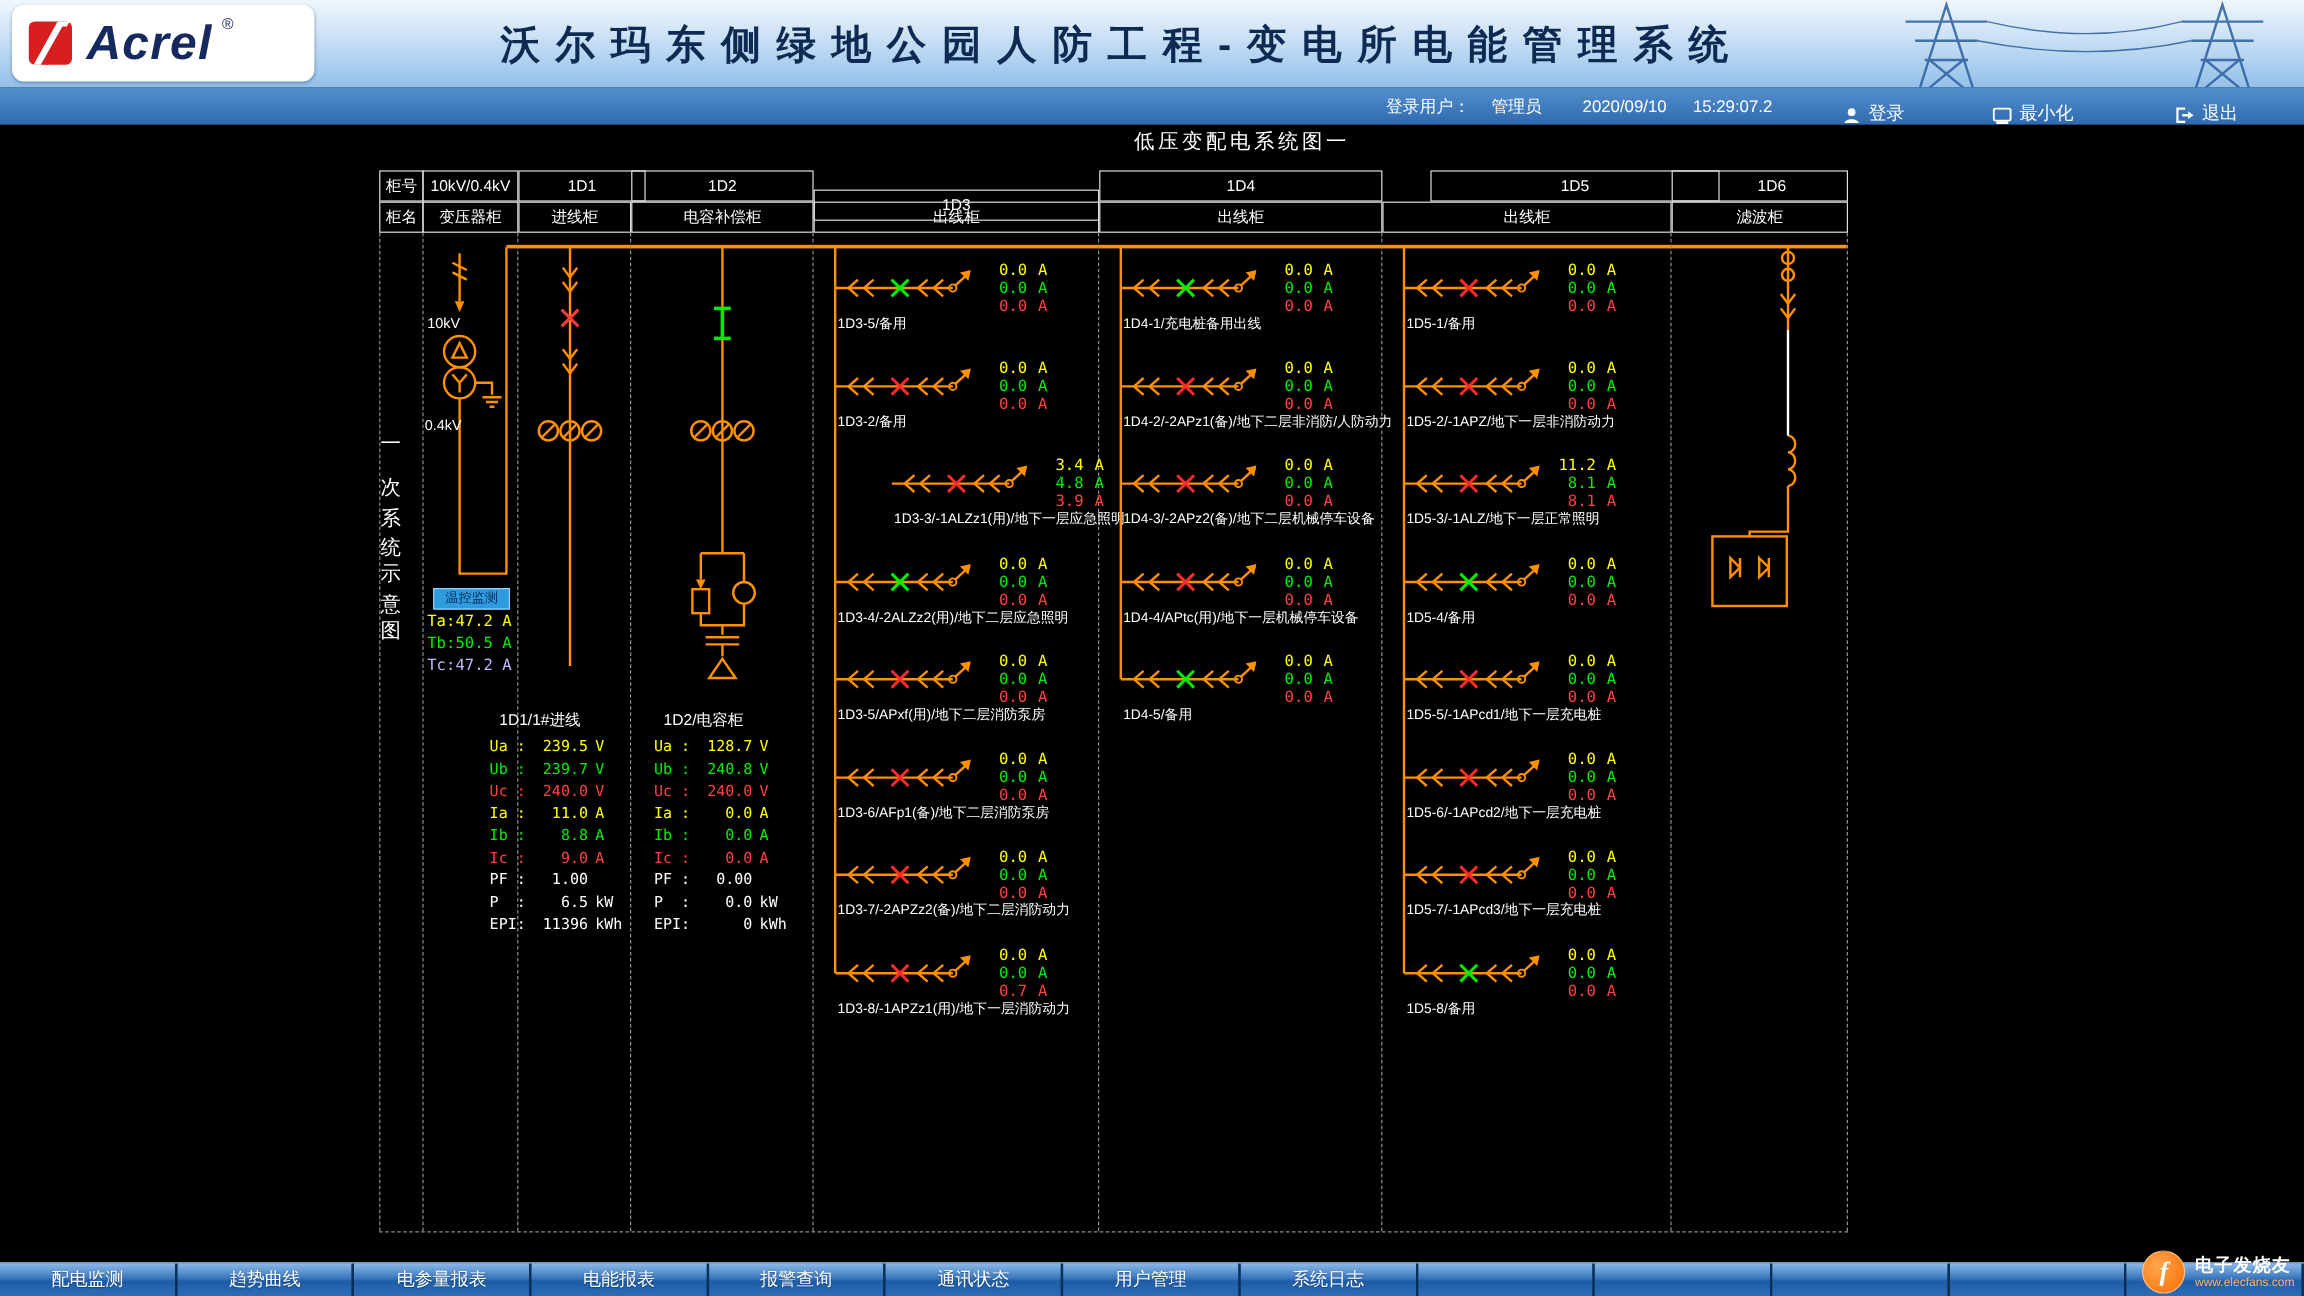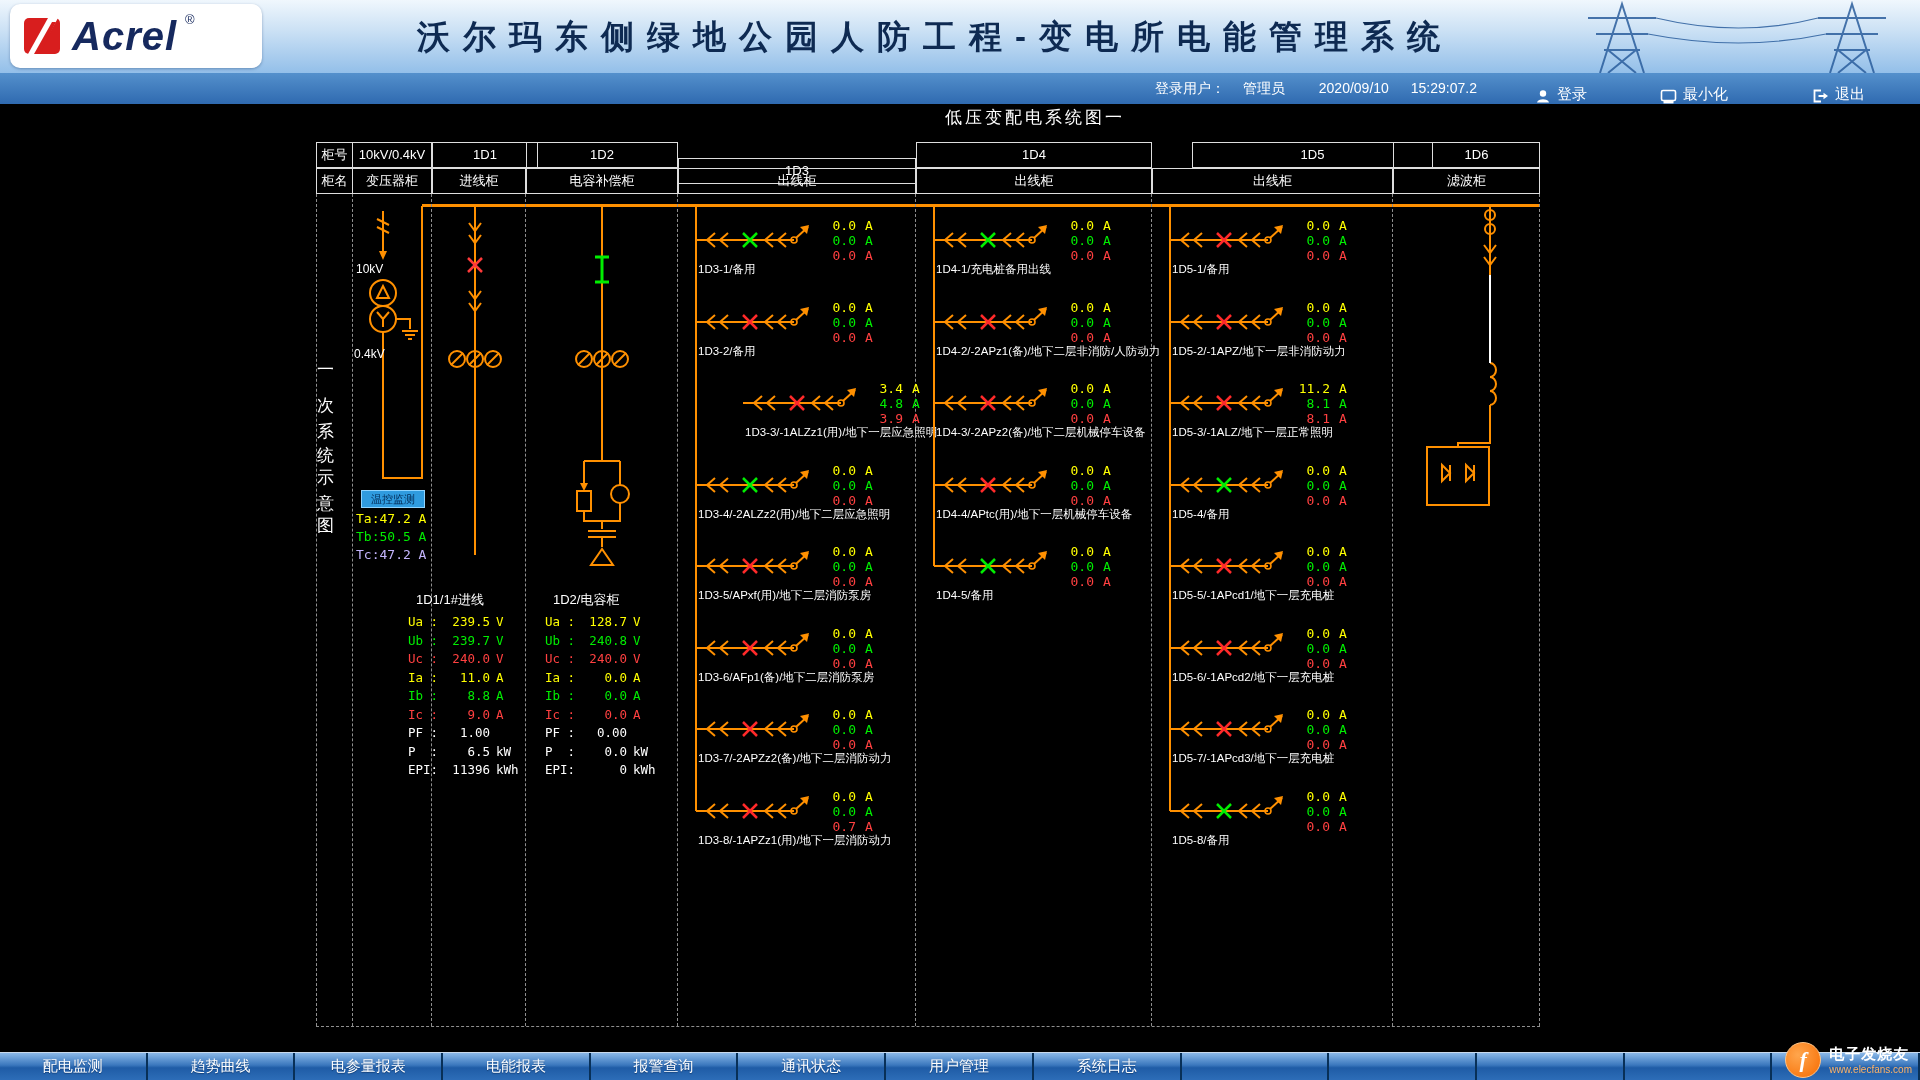--- a/index.html
+++ b/index.html
@@ -378,21 +378,21 @@
         </div>
         <div class="fval" style="color:#00ee00">
           <span class="num">0.0</span>
           <span class="u">A</span>
         </div>
         <div class="fval" style="color:#ff4040">
           <span class="num">0.0</span>
           <span class="u">A</span>
         </div>
       </div>
-      <div class="flabel">1D3-1/备用</div>
+      <div class="flabel">1D3-5/备用</div>
     </div>
     <div class="feeder" style="left: 696px; top: 196px;">
       <svg class="fsym" width="118" height="44">
     <line x1="0" y1="22" x2="98" y2="22" stroke="#ff9000" stroke-width="2"></line>
     <polyline points="19,15 11,22 19,29" fill="none" stroke="#ff9000" stroke-width="2"></polyline>
         <polyline points="32,15 24,22 32,29" fill="none" stroke="#ff9000" stroke-width="2"></polyline>
     <line x1="47" y1="15" x2="61" y2="29" stroke="#ff2a2a" stroke-width="2.5"></line>
     <line x1="61" y1="15" x2="47" y2="29" stroke="#ff2a2a" stroke-width="2.5"></line>
     <polyline points="77,15 69,22 77,29" fill="none" stroke="#ff9000" stroke-width="2"></polyline>
         <polyline points="90,15 82,22 90,29" fill="none" stroke="#ff9000" stroke-width="2"></polyline>

